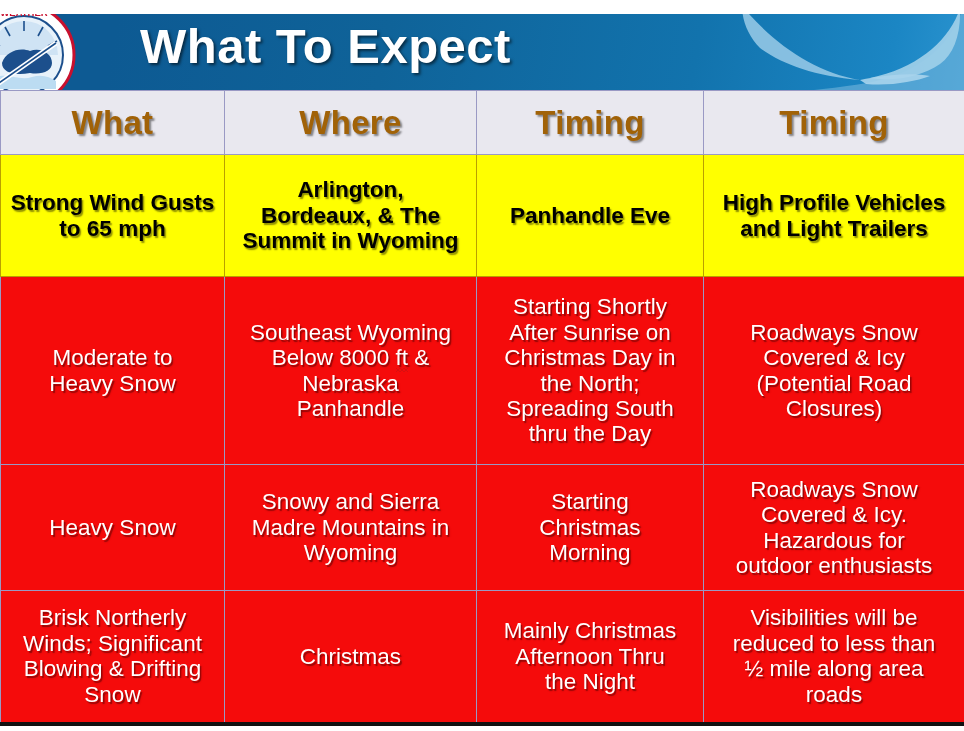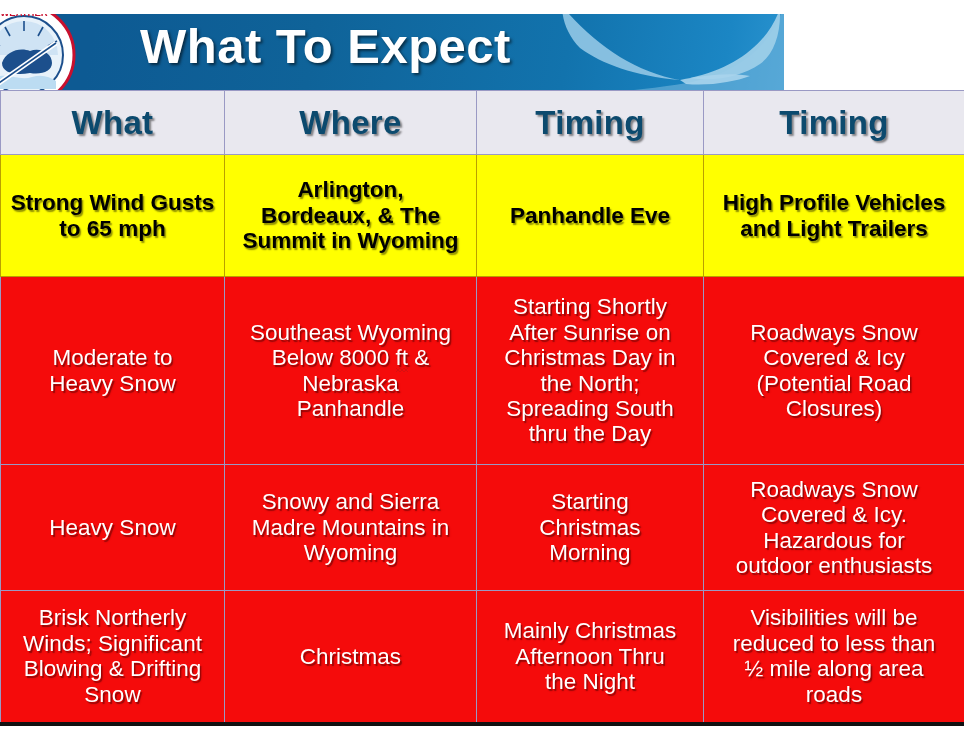--- a/index.html
+++ b/index.html
@@ -27,21 +27,21 @@
     position: absolute;
     left: 0; top: 0;
     width: 964px; height: 14px;
     background: #ffffff;
   }
 
   
   .banner {
     position: absolute;
     left: 0; top: 14px;
-    width: 784px; height: 76px;
+    width: 964px; height: 76px;
     background: linear-gradient(100deg, #0d5a93 0%, #0d5a93 12%, #0f6399 40%, #1273ad 72%, #1b86c4 92%, #2a93cf 100%);
     overflow: hidden;
     text-decoration: underline;
   }
   .banner-swoosh {
     position: absolute;
     right: 0; top: 0;
     width: 300px; height: 76px;
     pointer-events: none;
   }
@@ -81,21 +81,21 @@
     vertical-align: middle;
     text-align: center;
     border: 1px solid #9a99c4;
     box-sizing: border-box;
   }
 
   
   .hdr-row th {
     background: #e9e8ef;
     height: 64px;
-    color: #0c4a6e;
+    color: #a16207;
     font-size: 33px;
     font-weight: bold;
     text-shadow: 2px 2px 2px rgba(0,0,0,0.45);
     letter-spacing: 0.3px;
     border-bottom: 1px solid #9a99c4;
   }
 
   
   .row-yellow td {
     background: #ffff00;

